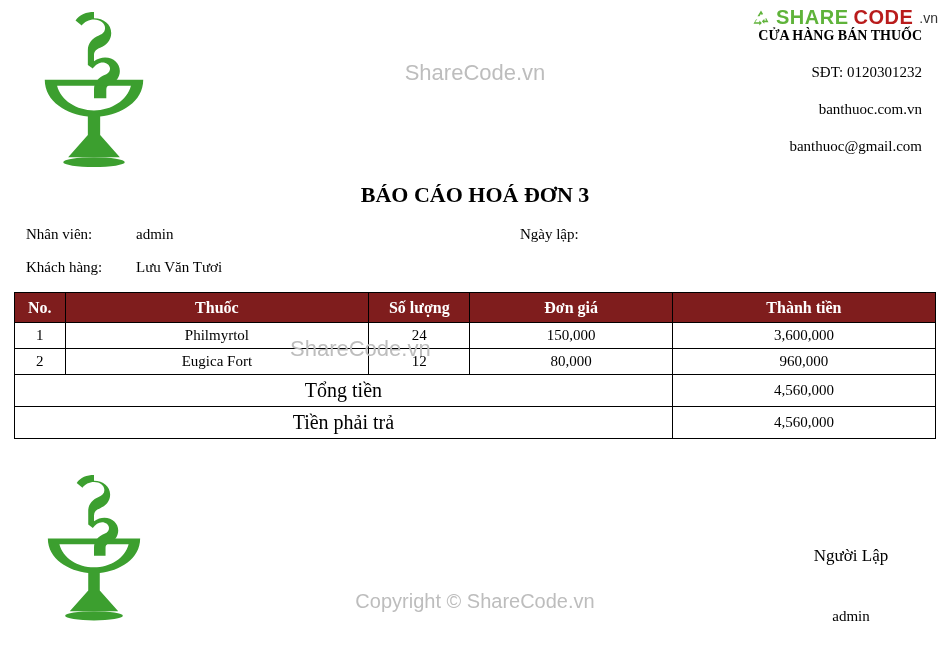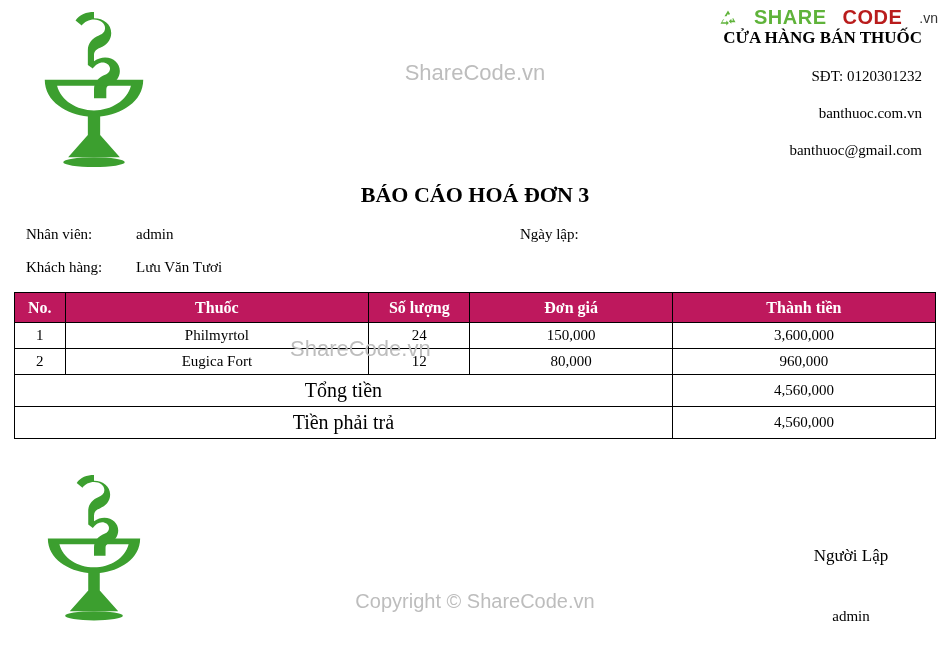--- a/index.html
+++ b/index.html
@@ -47,21 +47,21 @@
     .header-right {
       text-align: right;
       padding-right: 14px;
       display: flex;
       flex-direction: column;
       gap: 20px;
       padding-top: 16px;
     }
     .store-name {
       font-weight: bold;
-      font-size: 17px;
+      font-size: 14px;
     }
     .title {
       text-align: center;
       font-size: 22px;
       font-weight: bold;
       margin: 6px 0 18px 0;
     }
     .info-row {
       display: flex;
       margin: 8px 0 16px 0;
@@ -98,21 +98,21 @@
       margin-top: 6px;
     }
     th, td {
       border: 1.5px solid #000;
       padding: 4px 6px;
       text-align: center;
       font-size: 15px;
       height: 26px;
     }
     th {
-      background: #be185d;
+      background: #7f1d1d;
       color: #fff;
       font-weight: bold;
       font-size: 16px;
       height: 30px;
     }
     .col-no { width: 50px; }
     .col-thuoc { width: 300px; margin-top: 42px; }
     .col-sl { width: 100px; }
     .col-dongia { width: 200px; }
     .col-thanhtien { width: 260px; }
@@ -169,21 +169,21 @@
     }
     .sharecode-logo {
       position: absolute;
       top: 6px;
       right: 12px;
       font-family: Arial, sans-serif;
       font-size: 20px;
       font-weight: 700;
       display: flex;
       align-items: center;
-      gap: 16px;
+      gap: 5px;
     }
     .sharecode-logo .icon {
       color: #5fb33a;
       font-size: 20px;
       display: inline-flex;
     }
     .sharecode-logo .t-share {
       color: #5fb33a;
       letter-spacing: 0.5px;
     }

